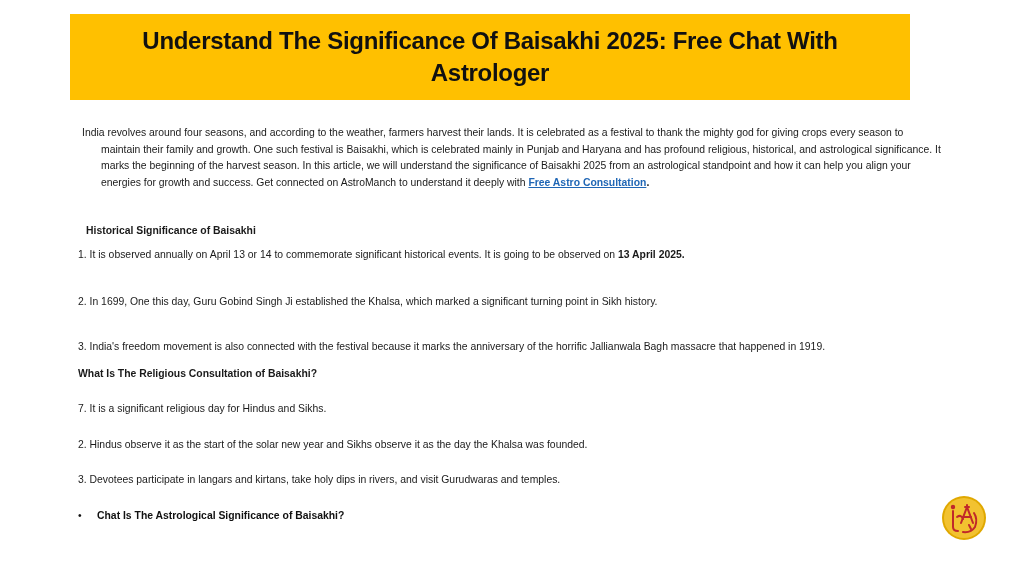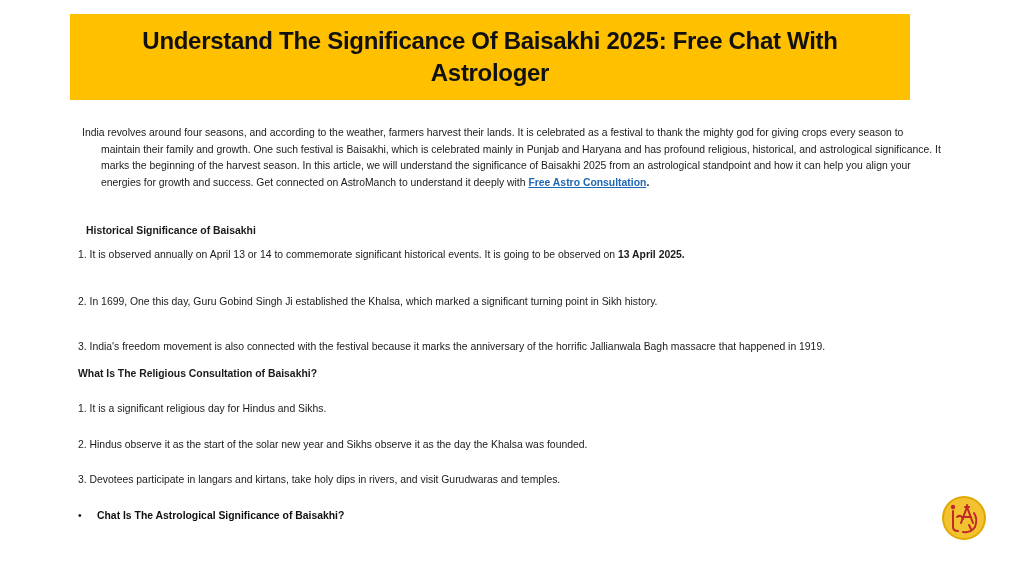--- a/index.html
+++ b/index.html
@@ -102,21 +102,21 @@
 <div class="p b" style="top:224px;margin-left:8px;">Historical Significance of Baisakhi</div>
 
 <div class="p" style="top:248px;text-align:right;"><span>1. It is observed annually on April 13 or 14 to commemorate significant historical events. It is going to be observed on </span><span class="b">13 April 2025.</span></div>
 
 <div class="p" style="top:295px;">2. In 1699, One this day, Guru Gobind Singh Ji established the Khalsa, which marked a significant turning point in Sikh history.</div>
 
 <div class="p" style="top:340px;">3. India's freedom movement is also connected with the festival because it marks the anniversary of the horrific Jallianwala Bagh massacre that happened in 1919.</div>
 
 <div class="p b" style="top:367px;">What Is The Religious Consultation of Baisakhi?</div>
 
-<div class="p" style="top:402px;">1. It is a significant religious day for Hindus and Sikhs.</div>
+<div class="p" style="top:402px;">7. It is a significant religious day for Hindus and Sikhs.</div>
 
 <div class="p" style="top:438px;">2.  Hindus observe it as the start of the solar new year and Sikhs observe it as the day the Khalsa was founded.</div>
 
 <div class="p" style="top:473px;">3. Devotees participate in langars and kirtans, take holy dips in rivers, and visit Gurudwaras and temples.</div>
 
 <div class="bullet-row">
   <span class="dot">•</span>
   <span class="b">Chat Is The Astrological Significance of Baisakhi?</span>
 </div>
 

